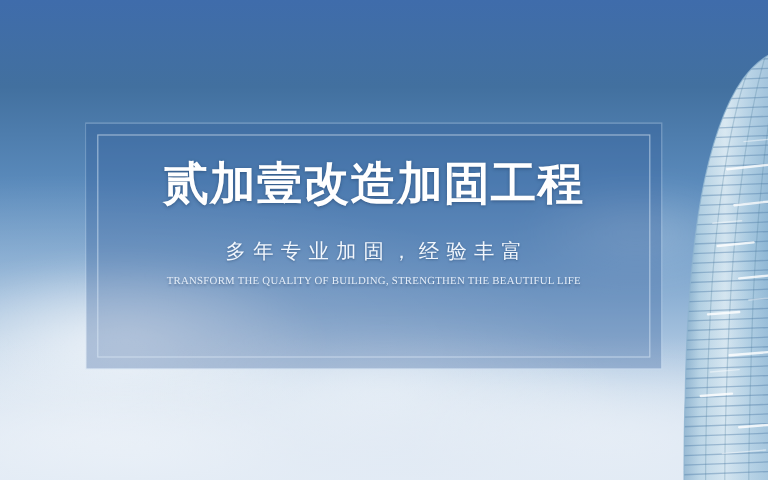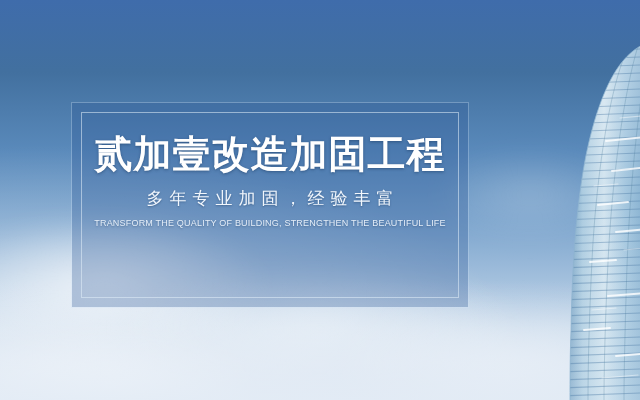--- a/index.html
+++ b/index.html
@@ -86,21 +86,21 @@
     width: 140px;
     height: 400px;
   }
   .building-svg { display: block; width: 140px; height: 400px; }
 
   
   .panel {
     position: absolute;
     left: 72px;
     top: 103px;
-    width: 396px;
+    width: 479px;
     height: 204px;
     background: rgba(44, 86, 150, 0.30);
     box-shadow: 0 0 0 1px rgba(210,226,244,0.30);
   }
   .panel-inner-border {
     position: absolute;
     left: 9px; top: 9px; right: 9px; bottom: 9px;
     border: 1px solid rgba(226,238,250,0.55);
   }
   .panel-content {
@@ -117,21 +117,21 @@
   .headline {
     color: #ffffff;
     font-size: 38px;
     line-height: 42px;
     font-weight: bold;
     letter-spacing: 1px;
     white-space: nowrap;
     text-shadow: 0 1px 3px rgba(18,44,80,0.45);
   }
   .subline-1 {
-    margin-top: 13px;
+    margin-top: 24px;
     color: #f2f7fd;
     font-size: 17px;
     line-height: 22px;
     font-weight: normal;
     letter-spacing: 6px;
     text-indent: 6px;
     white-space: nowrap;
     text-shadow: 0 1px 2px rgba(18,44,80,0.40);
   }
   .subline-2 {
@@ -146,20 +146,21 @@
   }
   .subline-en {
     margin-top: 7px;
     color: #e4edf8;
     font-size: 9px;
     line-height: 12px;
     font-weight: normal;
     letter-spacing: 0.2px;
     white-space: nowrap;
     text-shadow: 0 1px 2px rgba(18,44,80,0.35);
+    font-family: Liberation Serif, serif;
   }
 </style>
 </head>
 <body>
 
 <div id="stage">
 
   <div class="sky-base"></div>
   <div class="sky-side-glow"></div>
   <div class="cloud cloud-e"></div>

